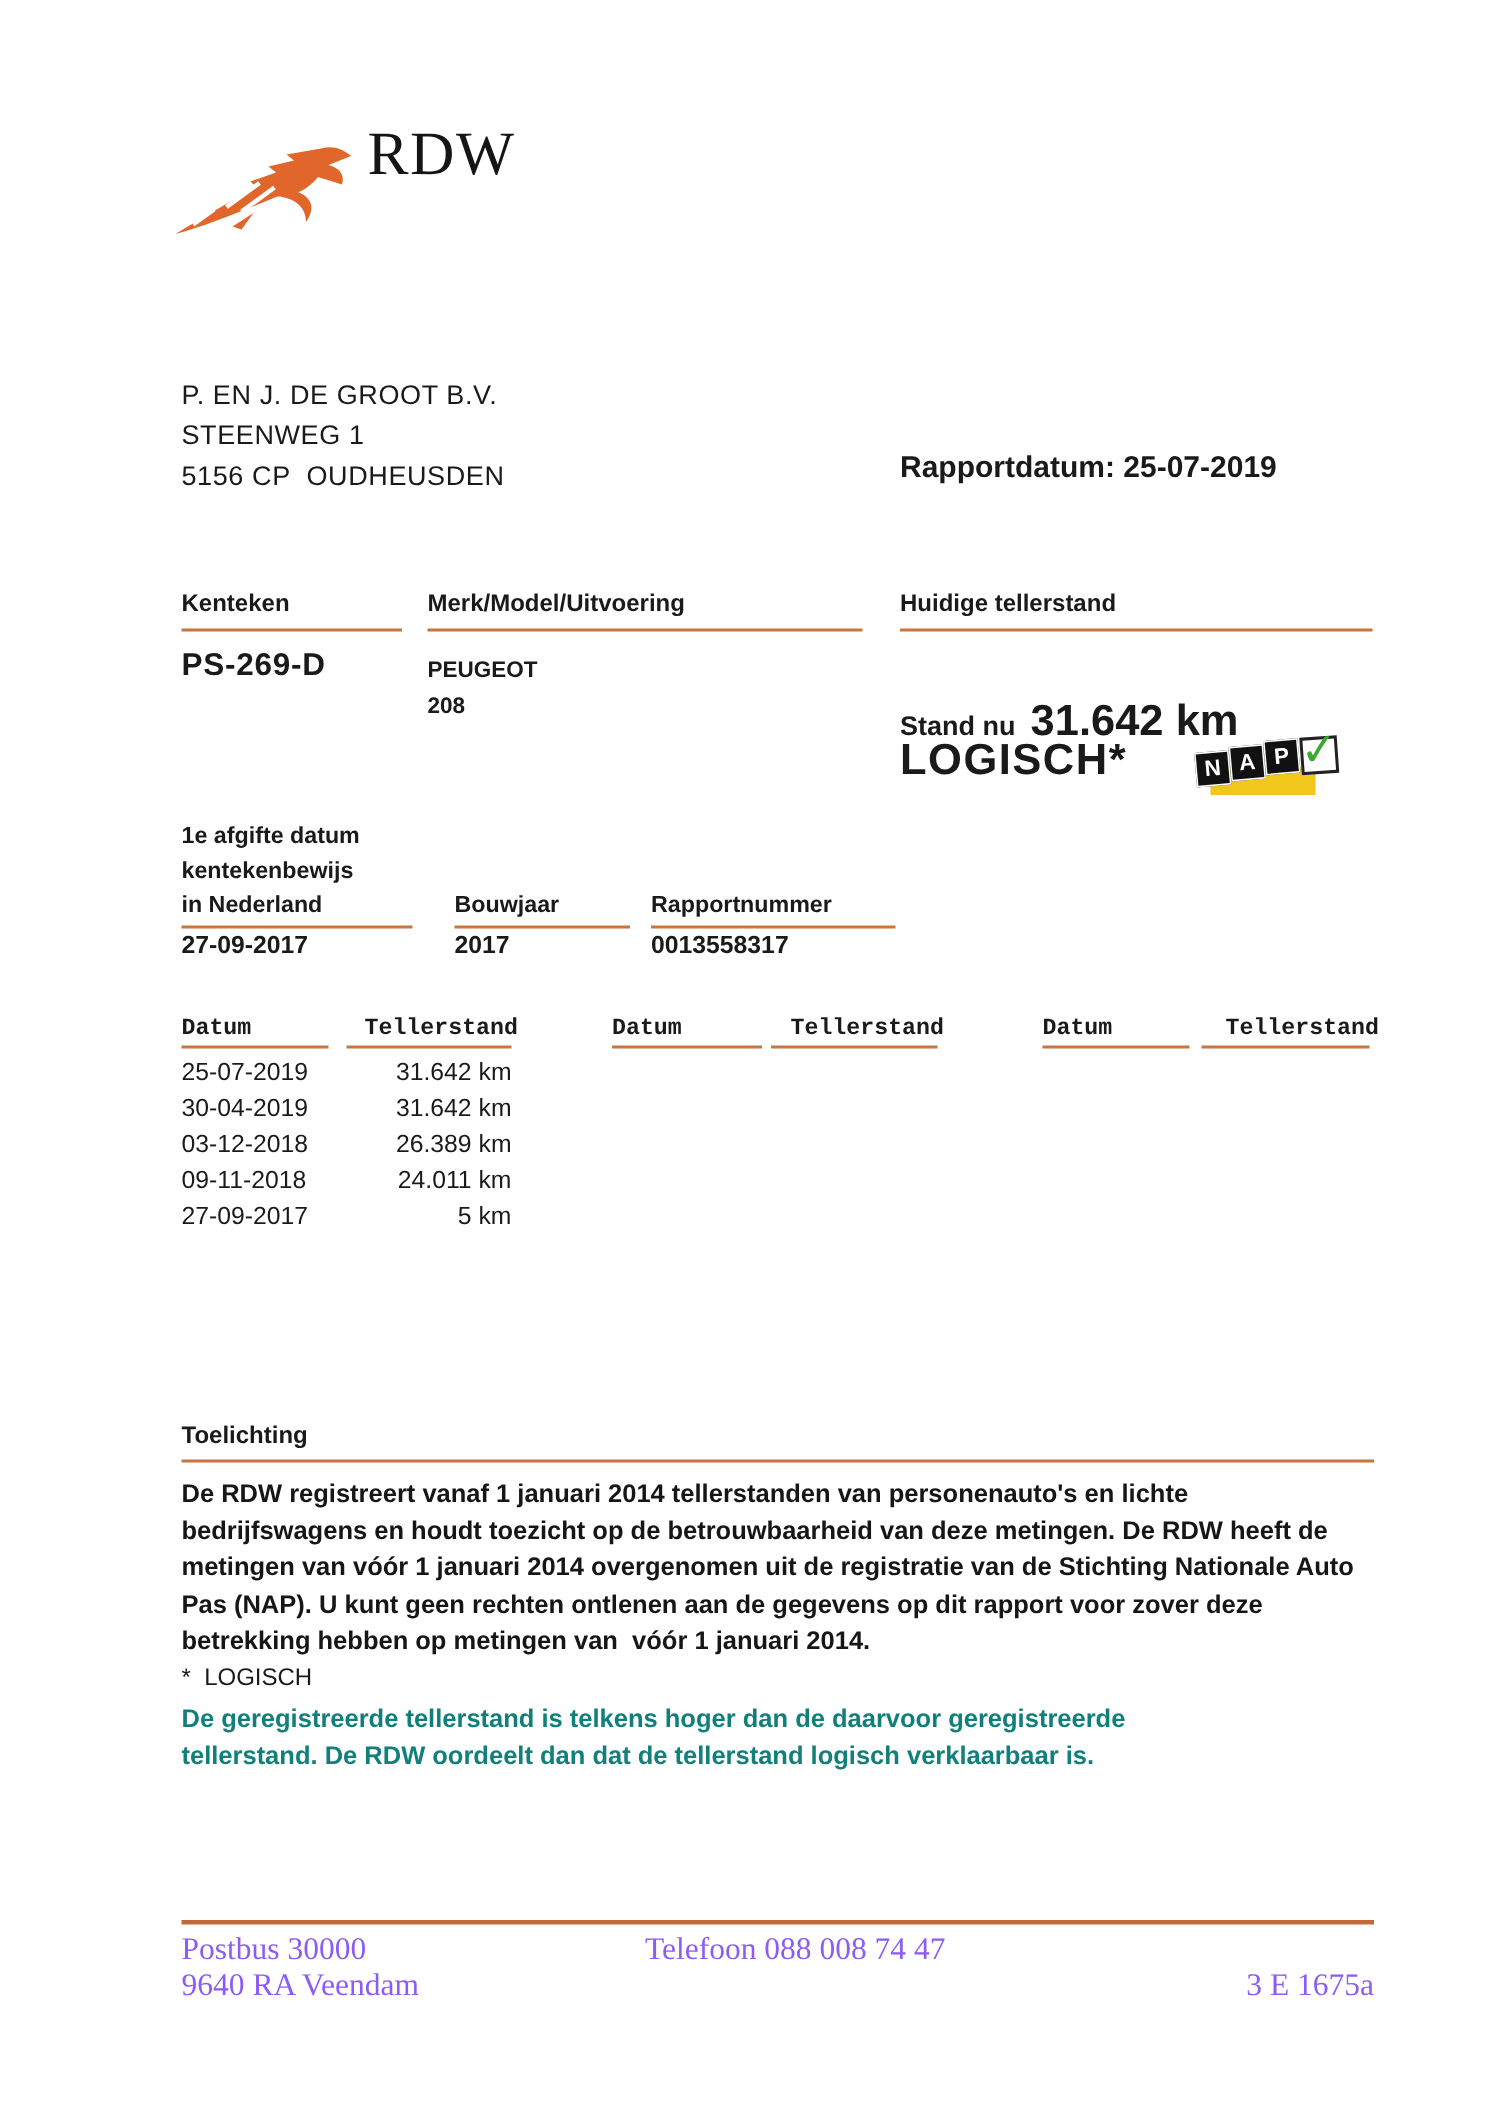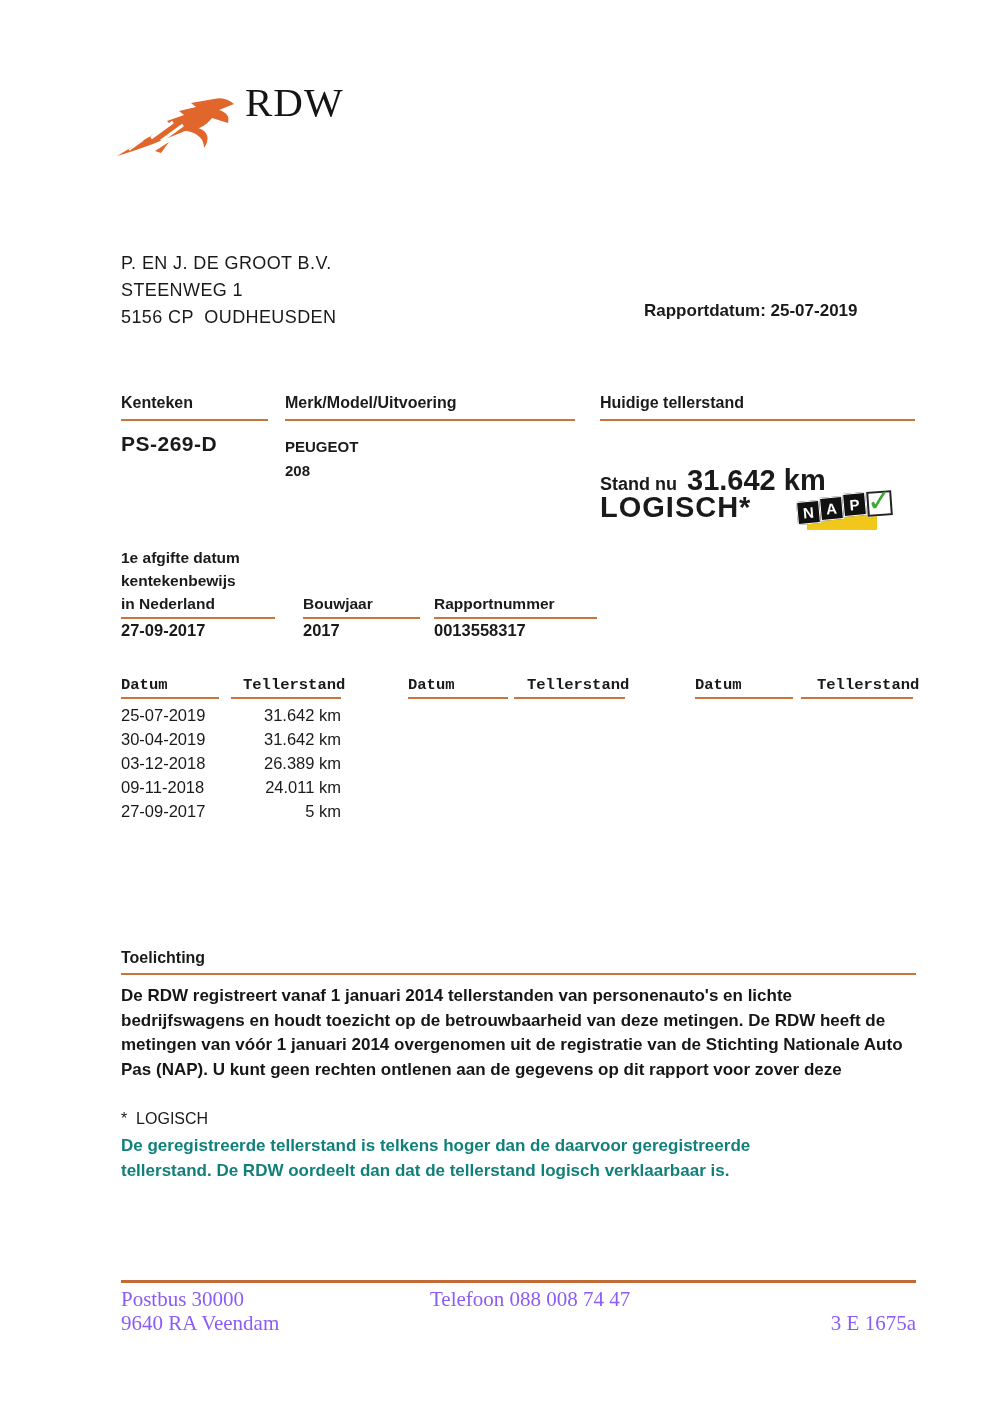--- a/index.html
+++ b/index.html
@@ -23,21 +23,21 @@
     color: #151515;
   }
 
   
   .doc-title {
     font-size: 46px;
     font-weight: bold;
     color: #E0662C;
     letter-spacing: -1px;
   }
-  .report-date { font-size: 17px; font-weight: bold; margin-left: 44px; }
+  .report-date { font-size: 20px; font-weight: bold; }
 
   
   .sec-label { font-size: 16px; font-weight: bold; }
   .rule { background: #C8763C; height: 2px; }
   .rule-thick { background: #C06A38; height: 3px; }
 
   .kenteken-value { font-size: 21px; font-weight: bold; letter-spacing: 0.5px; }
   .vehicle-line { font-size: 15px; font-weight: bold; }
 
   .stand-row { display: flex; align-items: baseline; gap: 10px; }
@@ -203,20 +203,21 @@
   </div>
 
   <div class="abs sec-label" style="left:121px; top:949px;">Toelichting</div>
   <div class="abs rule" style="left:121px; top:973px; width:795px; height:2px;"></div>
 
   <div class="abs" style="left:121px; top:984px; width:830px;">
     <div class="toe-body pre">De RDW registreert vanaf 1 januari 2014 tellerstanden van personenauto's en lichte</div>
     <div class="toe-body pre">bedrijfswagens en houdt toezicht op de betrouwbaarheid van deze metingen. De RDW heeft de</div>
     <div class="toe-body pre">metingen van vóór 1 januari 2014 overgenomen uit de registratie van de Stichting Nationale Auto</div>
     <div class="toe-body pre">Pas (NAP). U kunt geen rechten ontlenen aan de gegevens op dit rapport voor zover deze</div>
+    <div class="toe-body pre">betrekking hebben op metingen van  vóór 1 januari 2014.</div>
   </div>
 
   <div class="abs logisch-head pre" style="left:121px; top:1110px;">*  LOGISCH</div>
 
   <div class="abs" style="left:121px; top:1133px; width:830px;">
     <div class="teal-line pre">De geregistreerde tellerstand is telkens hoger dan de daarvoor geregistreerde</div>
     <div class="teal-line pre">tellerstand. De RDW oordeelt dan dat de tellerstand logisch verklaarbaar is.</div>
   </div>
 
   <div class="abs rule-thick" style="left:121px; top:1280px; width:795px;"></div>

